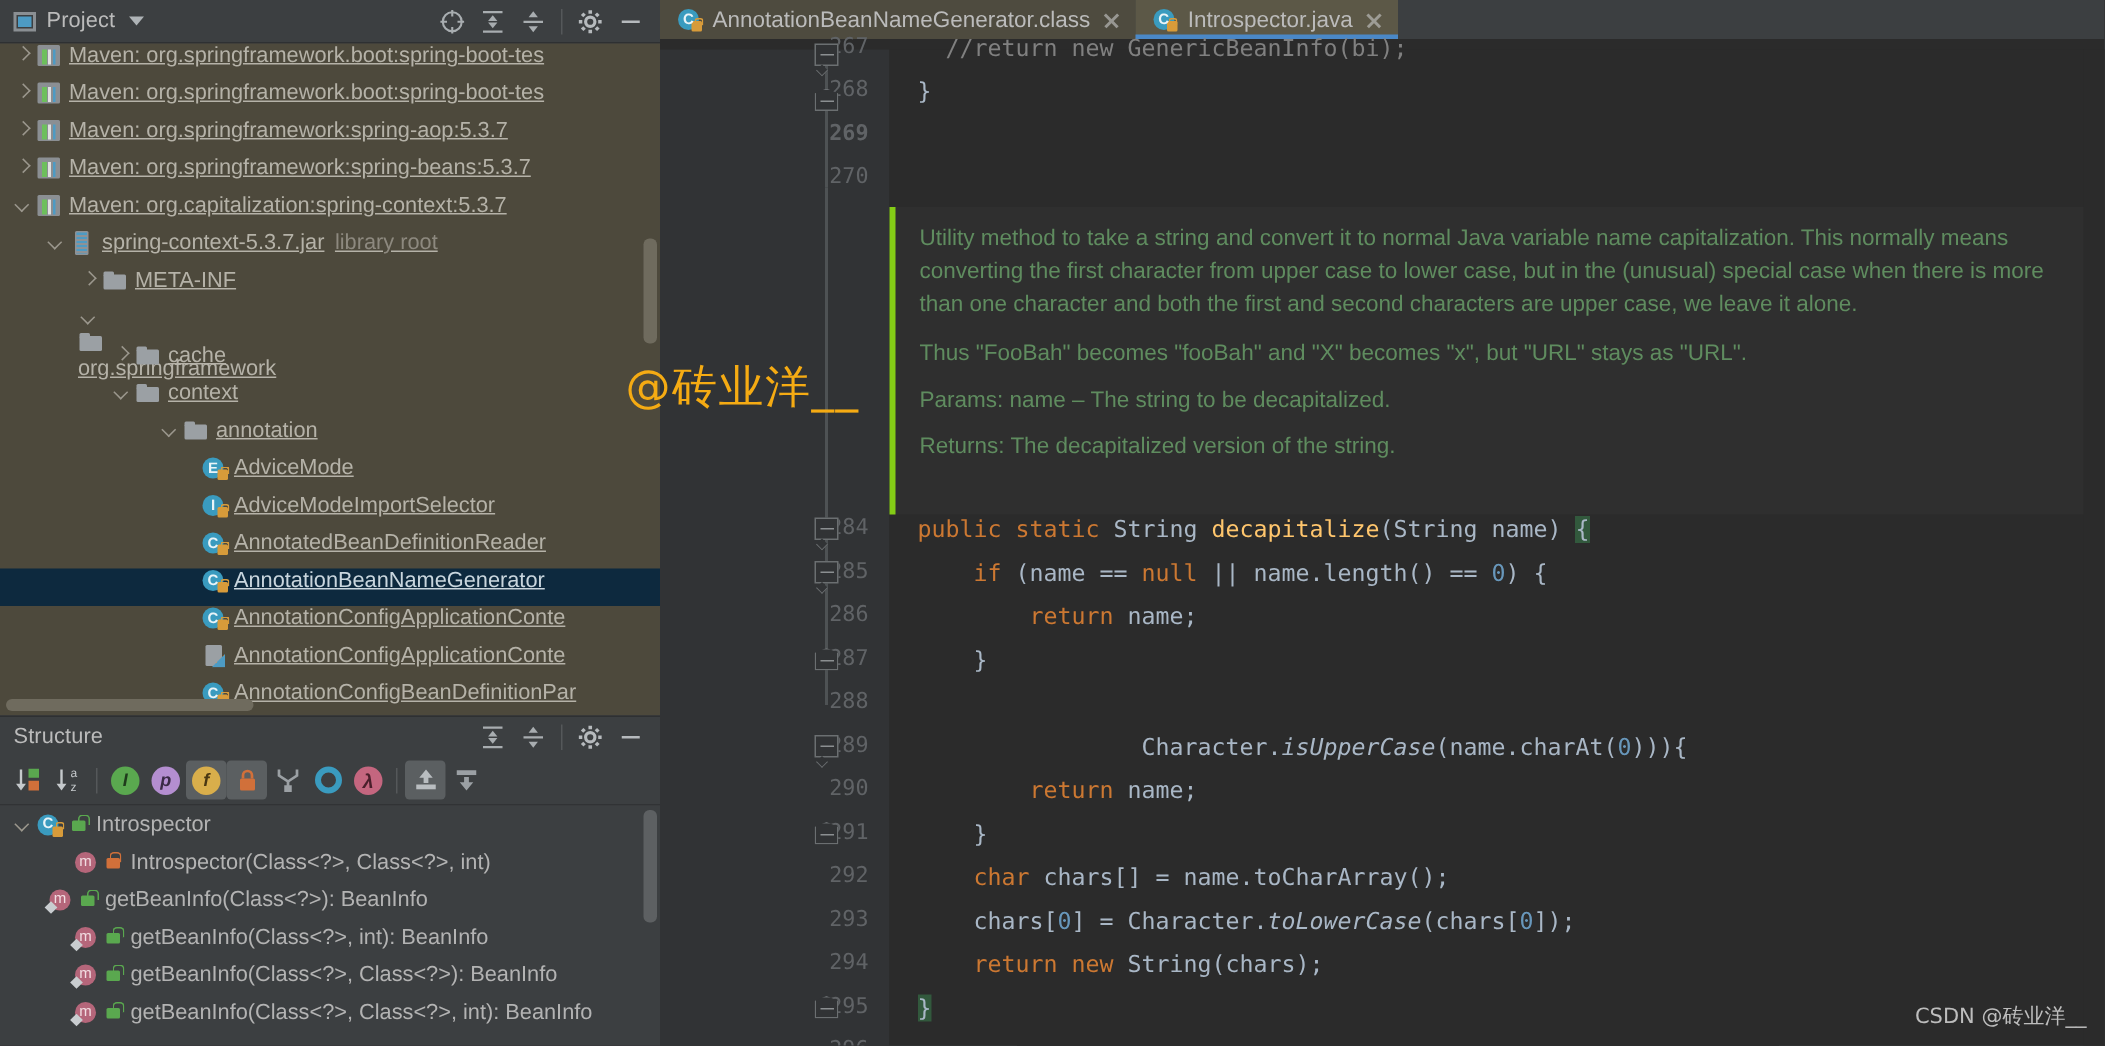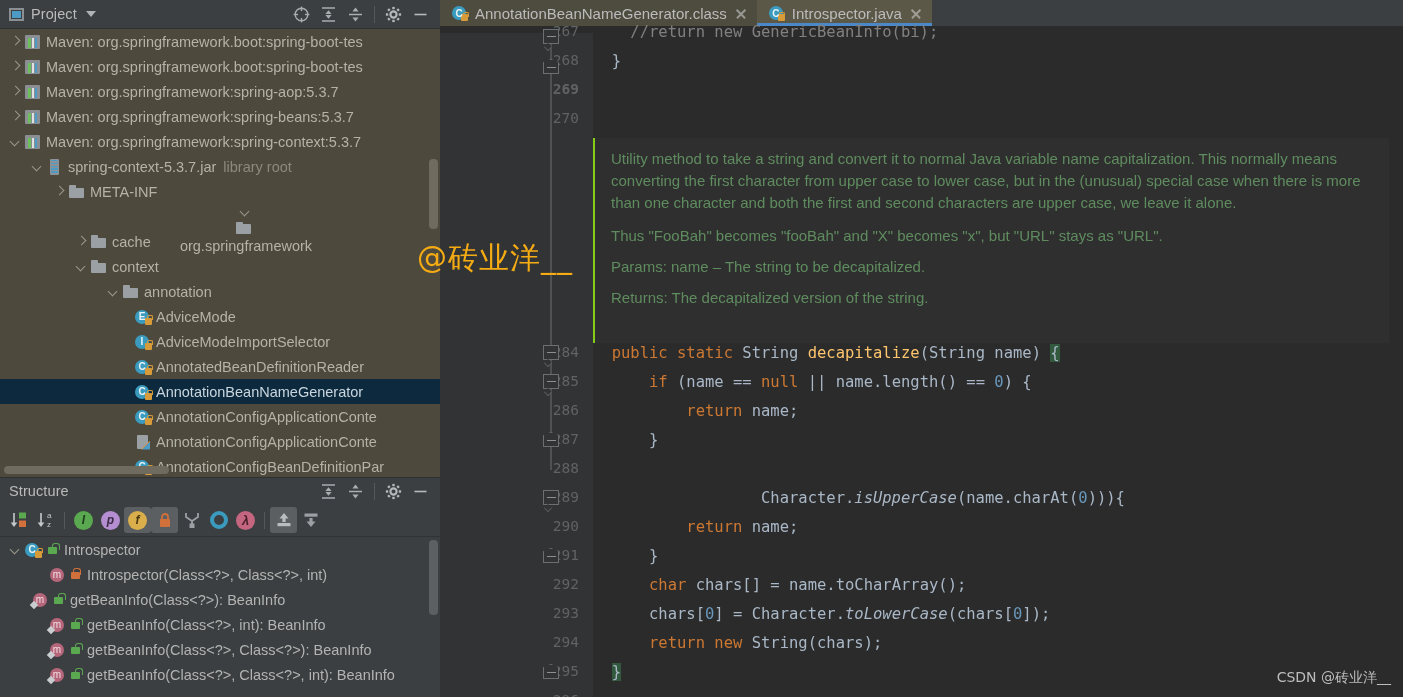--- a/index.html
+++ b/index.html
@@ -55,22 +55,22 @@
   }
 
   
   #project-tree {
     position: absolute; left: 0; top: 29px; width: 440px; height: 448px;
     background: #4d493c;
     overflow: hidden;
   }
   .tree-row {
     position: relative; height: 25px;
-    display: flex; align-items: center;
-    white-space: nowrap; font-size: 14.5px; color: #b5b2a8;
+    display: flex; 
+    white-space: nowrap; font-size: 14.5px; color: #b5b2a8; text-decoration: underline;
   }
   .tree-row.sel { background: #0d293e; color: #c9d6de; }
   .arrow {
     width: 16px; height: 16px; flex: 0 0 16px;
     position: relative;
   }
   .arrow.right::before {
     content: ""; position: absolute; left: 4px; top: 3px;
     width: 6px; height: 6px;
     border-top: 1.7px solid #9b978d; border-right: 1.7px solid #9b978d;
@@ -318,21 +318,21 @@
   .mth  { color:#ffc66d; }
   .mthi { color:#a9b7c6; font-style:italic; }
   .pln  { color:#a9b7c6; }
   .num  { color:#6897bb; }
   .cmt  { color:#808080; }
   .brace-hl { background:#32593d; color:#a9b7c6; }
 
   
   #docblock {
     position:absolute; left:0px; top:105px; width:810px; height:205px;
-    background:#2f2f2f; border-left:2px solid #84cc16;
+    background:#2f2f2f; border-left:4px solid #84cc16;
     padding:10px 12px 8px 16px;
     font-family:"Liberation Sans", sans-serif;
   }
   #docblock p {
     color:#5f8c5f; font-size:15px; line-height:22px; margin-bottom:9px;
   }
   #docblock .lead { margin-bottom: 11px; }
 
   
   #editor-scroll {
@@ -433,21 +433,21 @@
             <span>Maven: org.springframework:spring-aop:5.3.7</span>
           </div>
           <div class="tree-row" style="padding-left: 8px;">
             <span class="arrow right"></span>
             <span class="ic ic-maven"></span>
             <span>Maven: org.springframework:spring-beans:5.3.7</span>
           </div>
           <div class="tree-row" style="padding-left: 8px;">
             <span class="arrow down"></span>
             <span class="ic ic-maven"></span>
-            <span>Maven: org.springframework:spring-context:5.3.7</span>
+            <span>Maven: org.capitalization:spring-context:5.3.7</span>
           </div>
           <div class="tree-row" style="padding-left: 30px;">
             <span class="arrow down"></span>
             <span class="ic ic-jar"></span>
             <span>spring-context-5.3.7.jar</span>
             <span class="lib-root">library root</span>
           </div>
           <div class="tree-row" style="padding-left: 52px;">
             <span class="arrow right"></span>
             <span class="ic ic-folder"></span>

